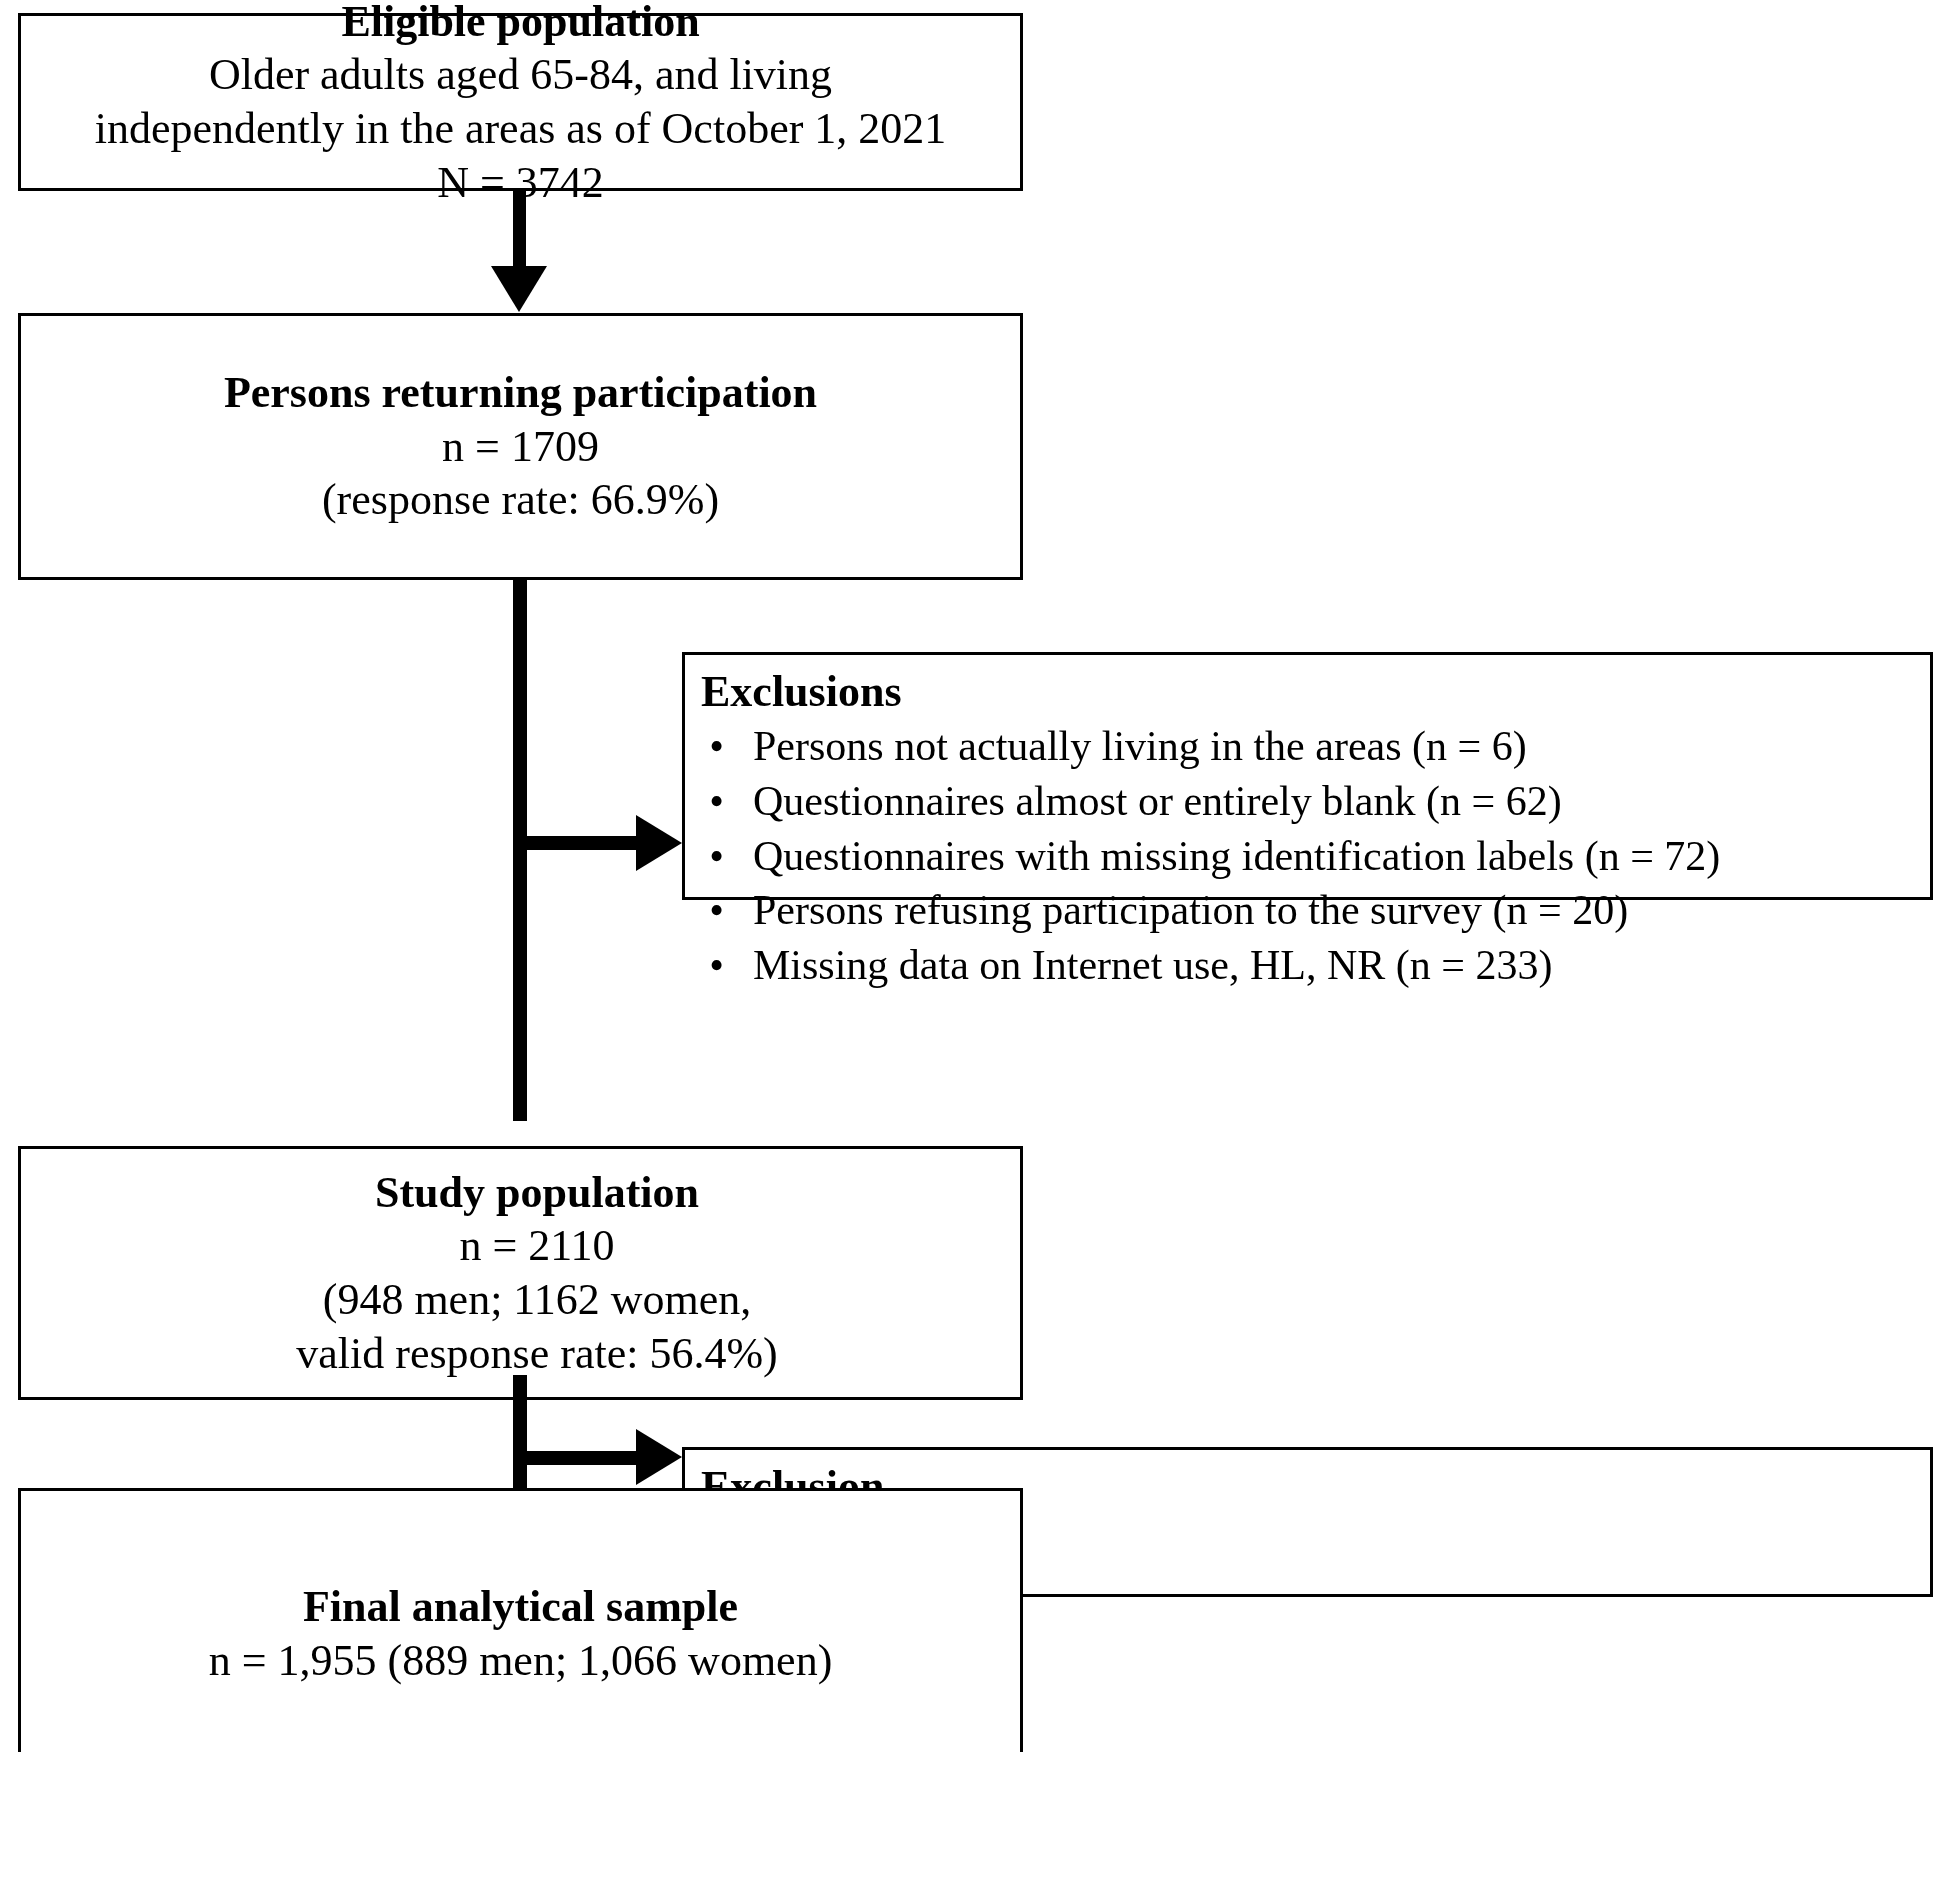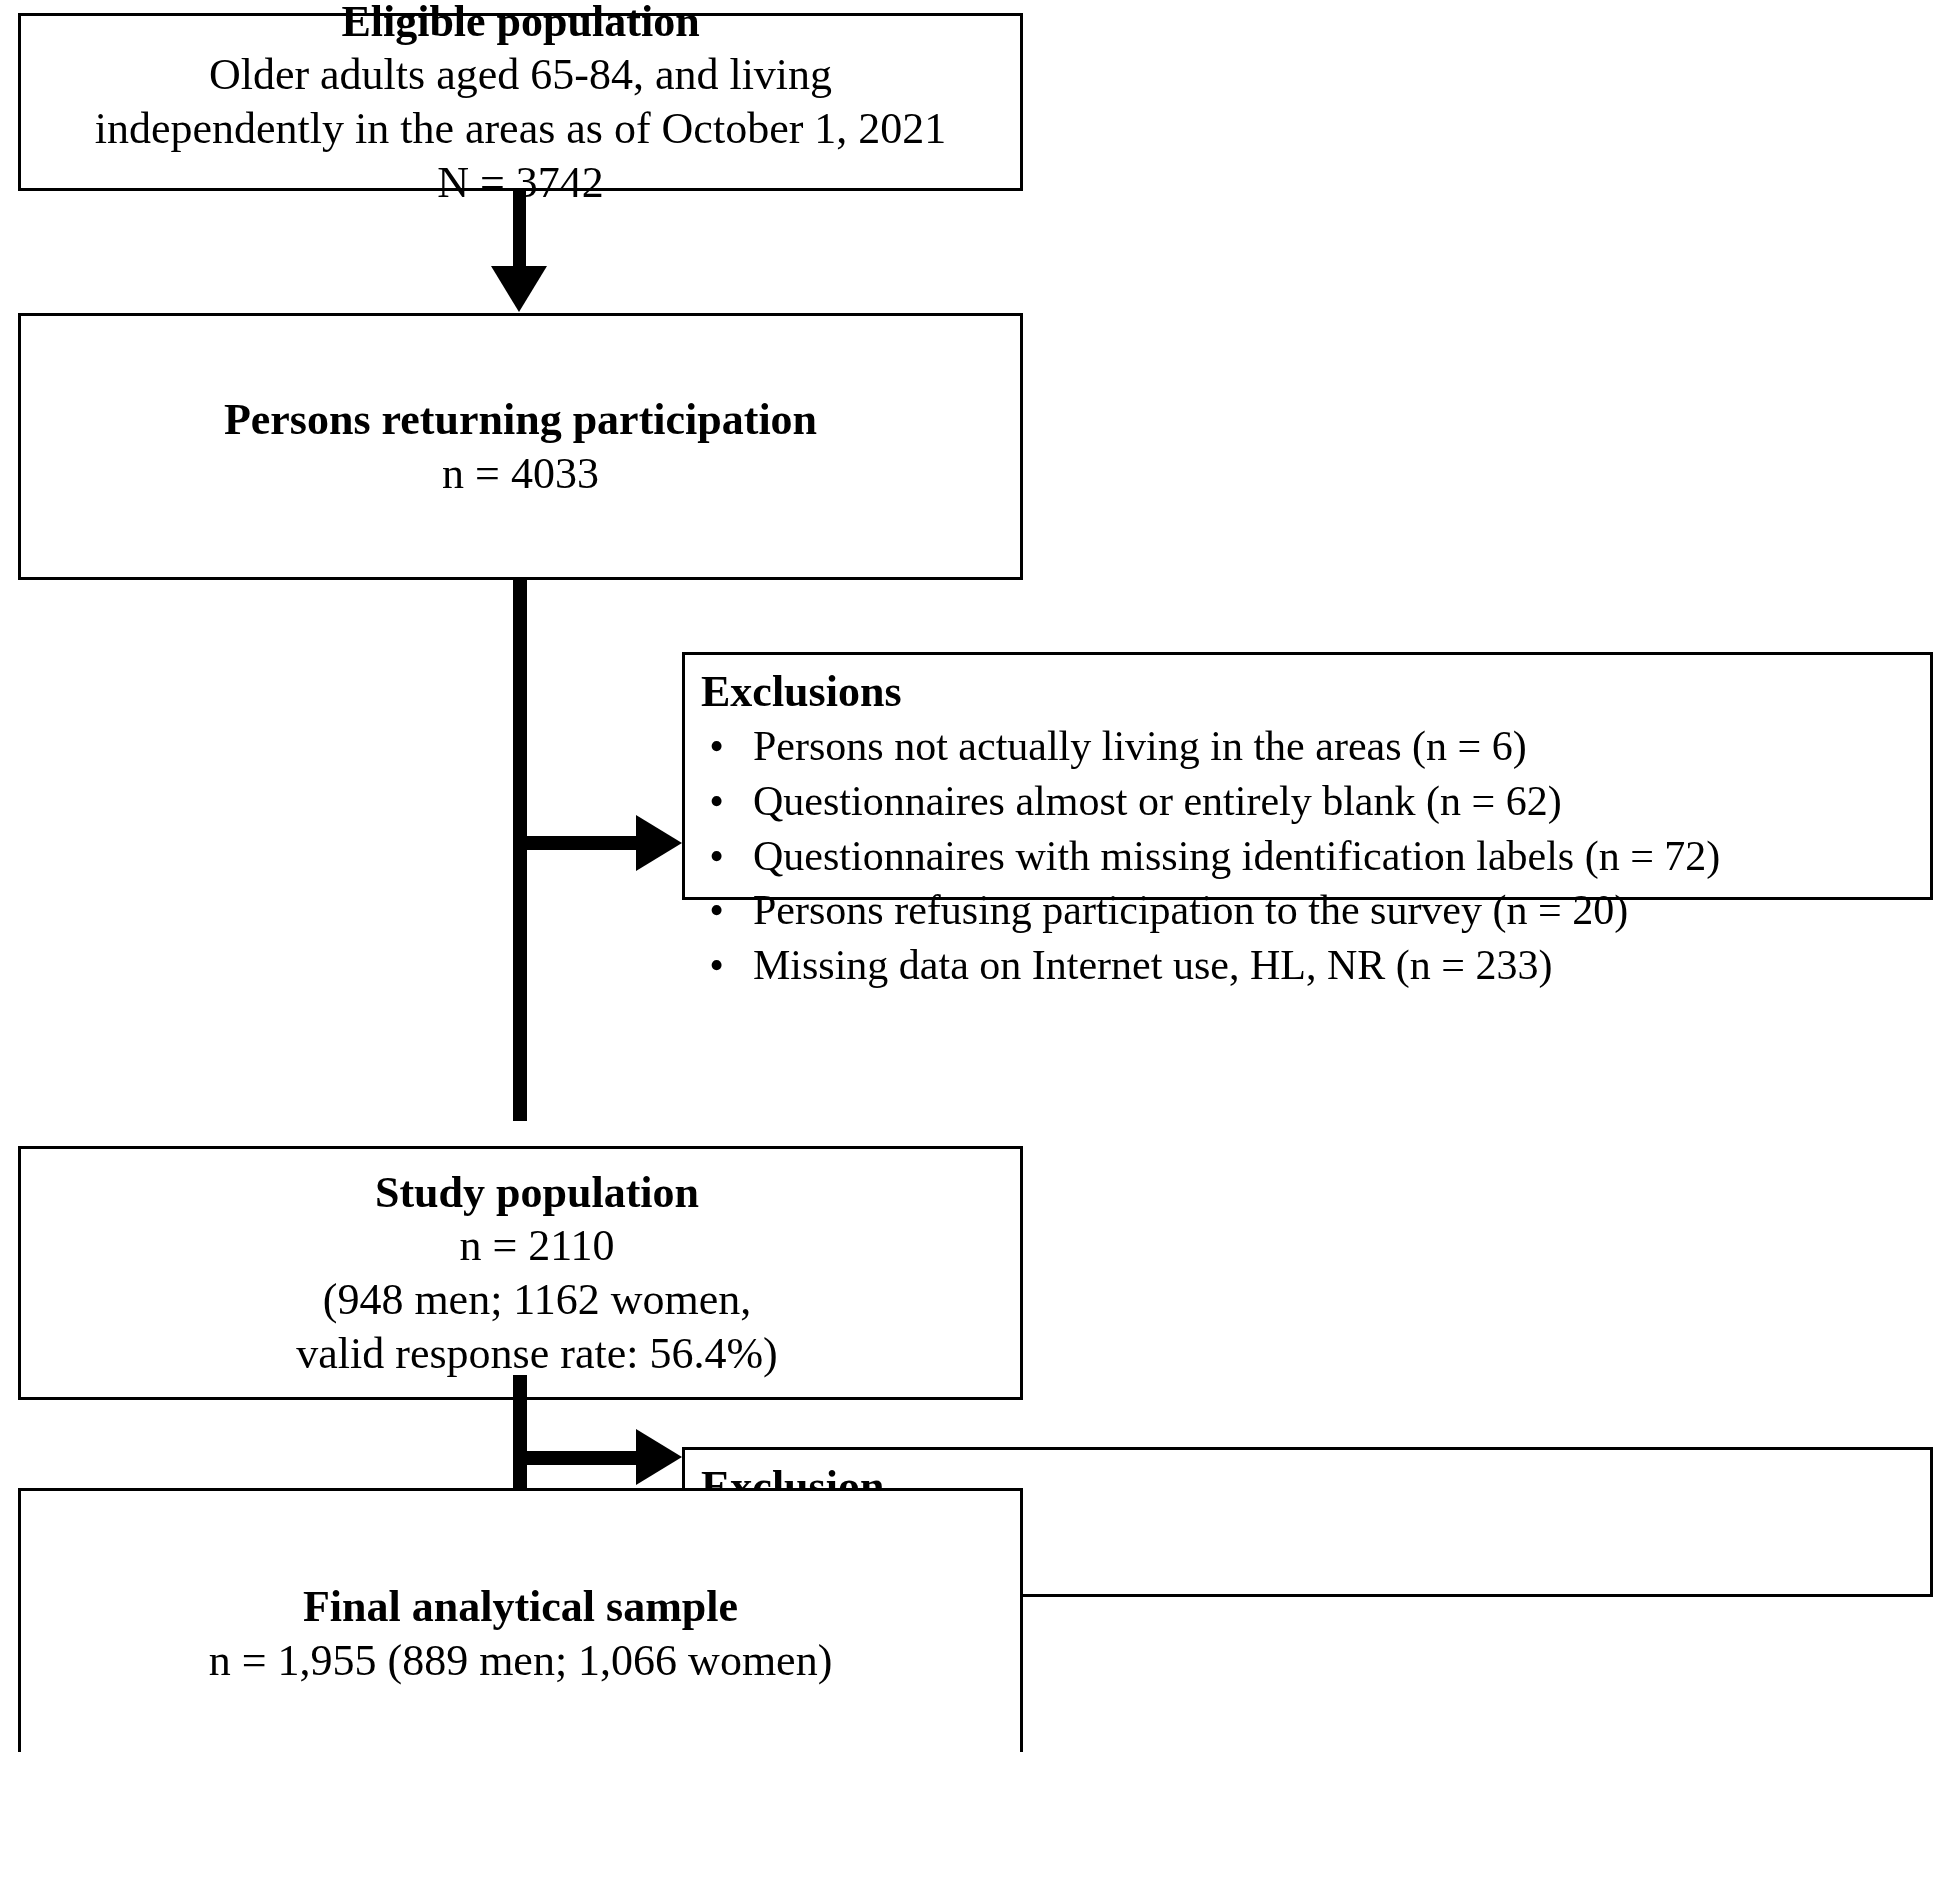--- a/index.html
+++ b/index.html
@@ -110,21 +110,22 @@
     <div class="pop-line">Older adults aged 65-84, and living</div>
     <div class="pop-line">independently in the areas as of October 1, 2021</div>
     <div class="pop-line">N = 3742</div>
   </div>
 
   <div class="vline" style="left:513px; top:191px; width:13px; height:83px;"></div>
   <div class="arrow-down" style="left:491px; top:266px;"></div>
 
   <div class="box pop-box" style="left:18px; top:313px; width:1005px; height:267px;">
     <div class="pop-line head">Persons returning participation</div>
-    <div class="pop-line">n = 4033</div>
+    <div class="pop-line">n = 1709</div>
+    <div class="pop-line">(response rate: 66.9%)</div>
   </div>
 
   <div class="vline" style="left:513px; top:580px; width:14.3px; height:541px;"></div>
 
   <div class="hline" style="left:526px; top:836px; width:113px; height:14.3px;"></div>
   <div class="arrow-right" style="left:636px; top:815px;"></div>
 
   <div class="box exc-box" style="left:682px; top:652px; width:1251px; height:248px;">
     <div class="exc-title">Exclusions</div>
     <ul class="exc-list">

